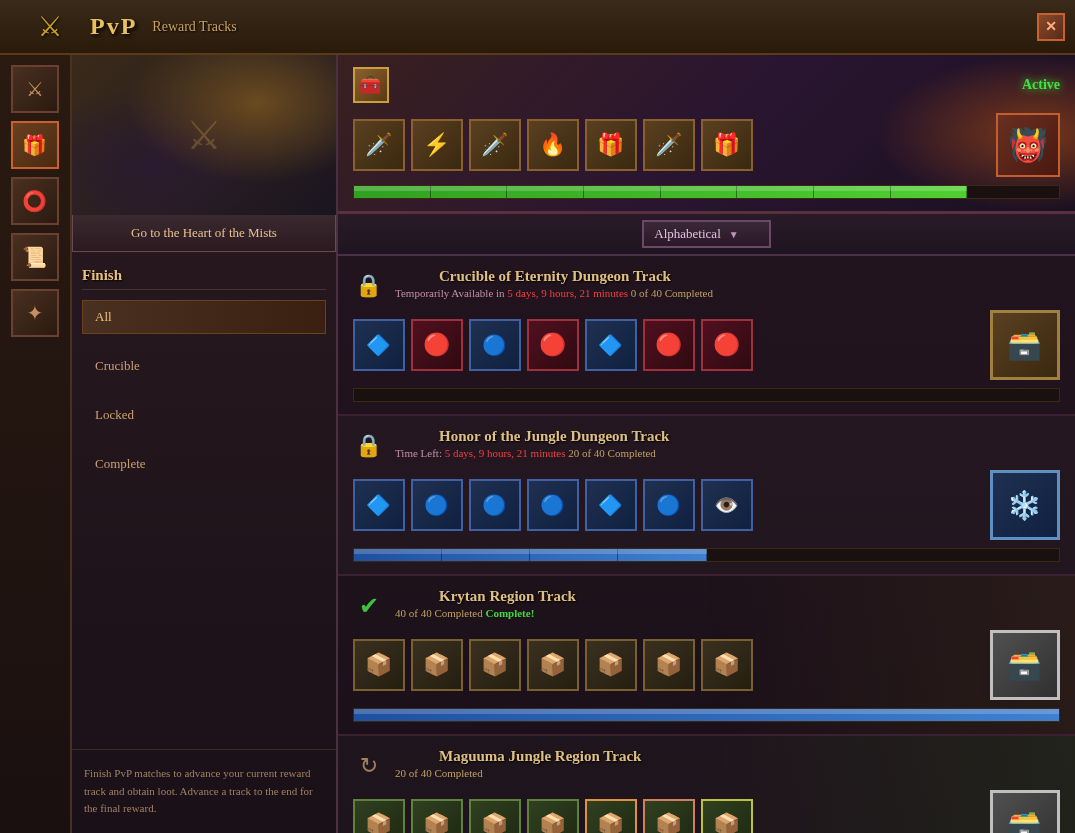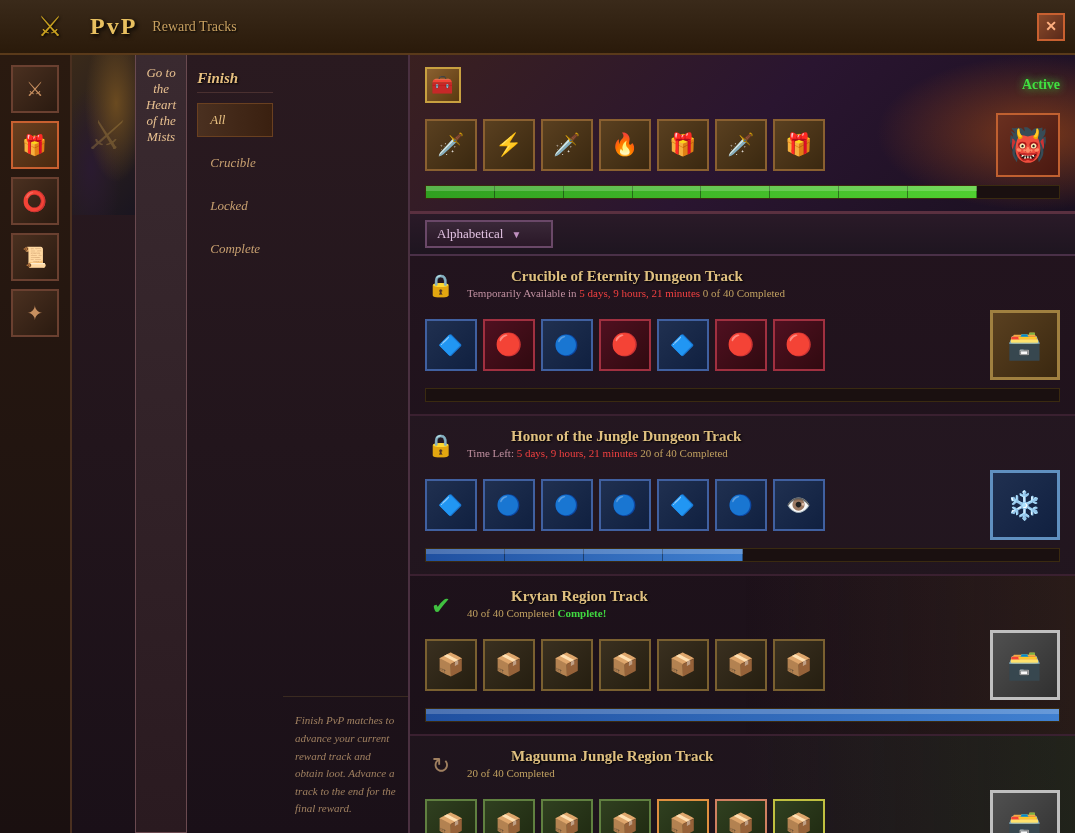--- a/index.html
+++ b/index.html
@@ -113,26 +113,25 @@
       color: #c89060;
     }
 
     .sidebar-icon.active {
       background: linear-gradient(135deg, #6a4020, #4a2a10);
       border-color: #c86030;
     }
 
     
     .left-panel {
-      width: 338px;
+      width: 266px;
       background: linear-gradient(180deg, #2a1a20 0%, #1a1018 100%);
       border-right: 2px solid #4a3040;
       display: flex;
-      flex-direction: row;
-      font-style: italic;
+      flex-direction: column;
     }
 
     .preview-image {
       width: 100%;
       height: 160px;
       background: linear-gradient(135deg, #4a3a2a 0%, #2a2030 50%, #3a2a20 100%);
       position: relative;
       overflow: hidden;
       display: flex;
       align-items: center;
@@ -181,21 +180,21 @@
       text-shadow: 1px 1px 2px #000;
       padding: 5px 0;
       border-bottom: 1px solid #4a3030;
     }
 
     .filter-item {
       padding: 8px 12px;
       color: #c8a070;
       font-size: 13px;
       cursor: pointer;
-      margin-bottom: 9px;
+      margin-bottom: 15px;
       border: 1px solid transparent;
       background: transparent;
     }
 
     .filter-item.active {
       background: linear-gradient(90deg, #4a3020, #3a2010);
       border: 1px solid #6a4020;
       color: #e8c080;
     }
 
@@ -377,21 +376,21 @@
       border-right: 1px solid rgba(0,0,0,0.4);
     }
 
     
     .sort-bar {
       background: linear-gradient(180deg, #2a1a28, #1e1520);
       border-bottom: 2px solid #4a3048;
       padding: 6px 15px;
       display: flex;
       align-items: center;
-      justify-content: flex-start;
+      justify-content: center;
     }
 
     .sort-dropdown {
       background: linear-gradient(180deg, #3a2838, #2a1828);
       border: 2px solid #6a4868;
       color: #e0c0e0;
       padding: 4px 30px 4px 10px;
       font-size: 13px;
       cursor: pointer;
       position: relative;

